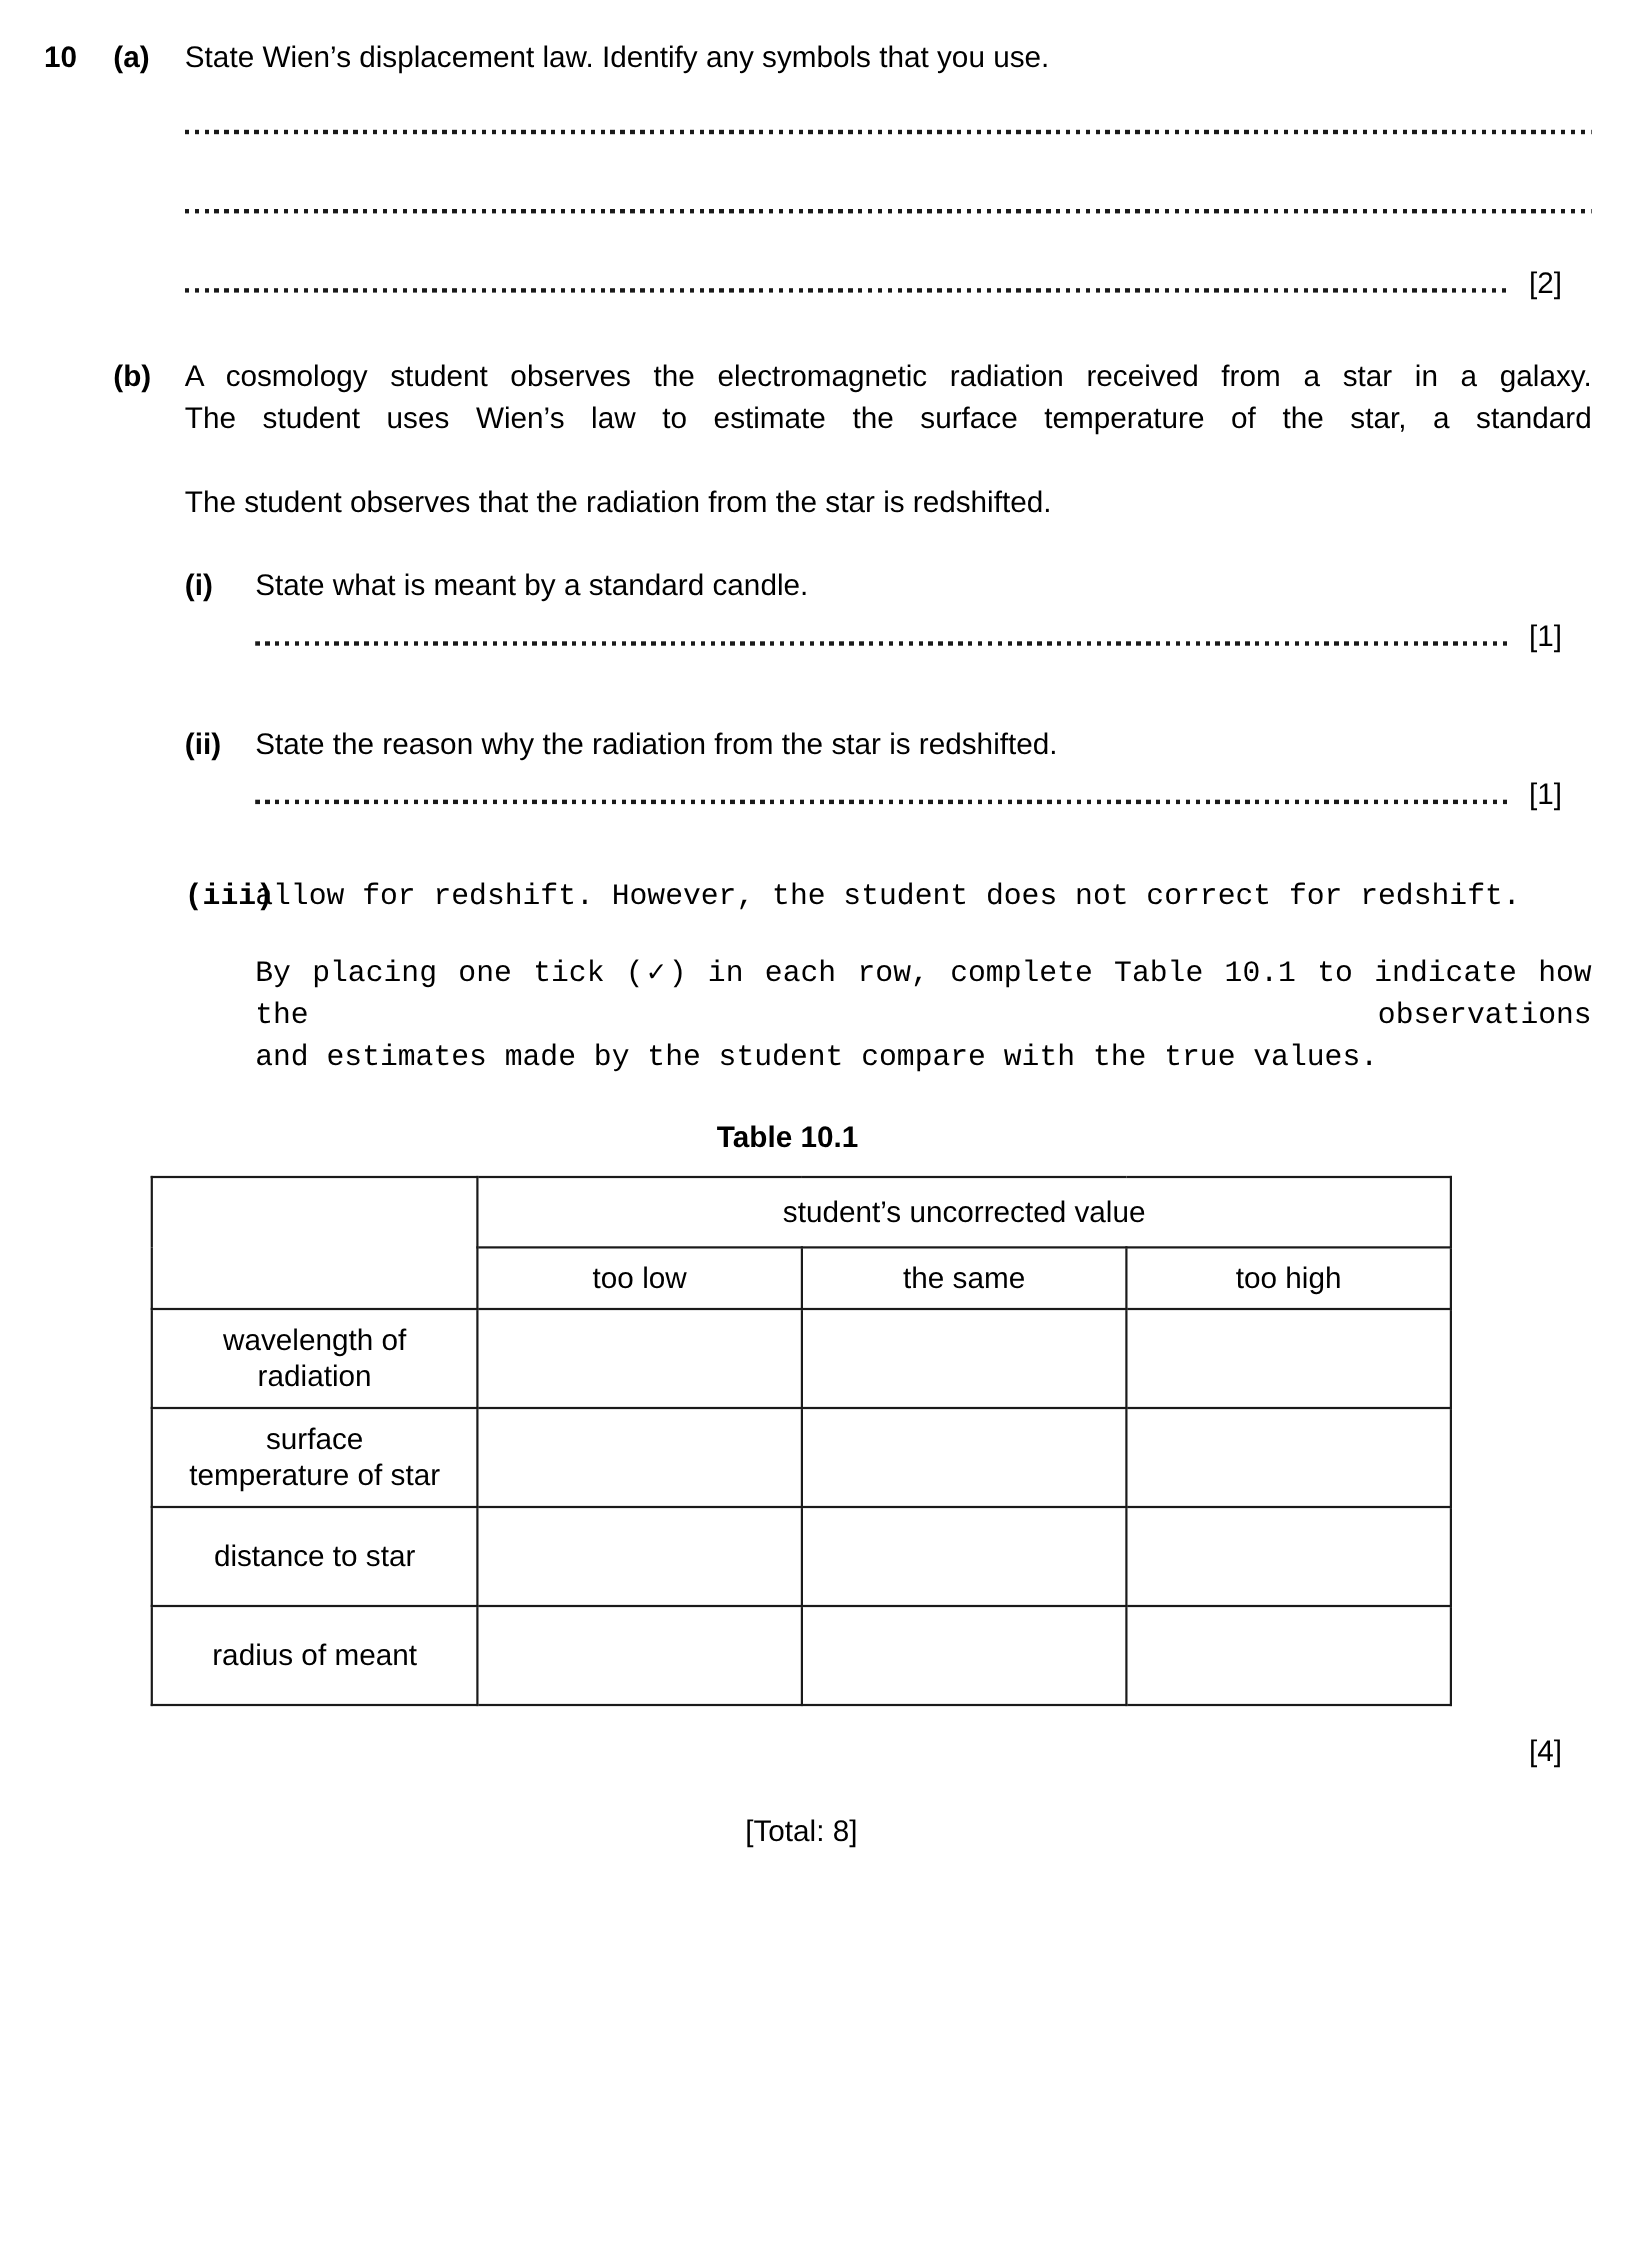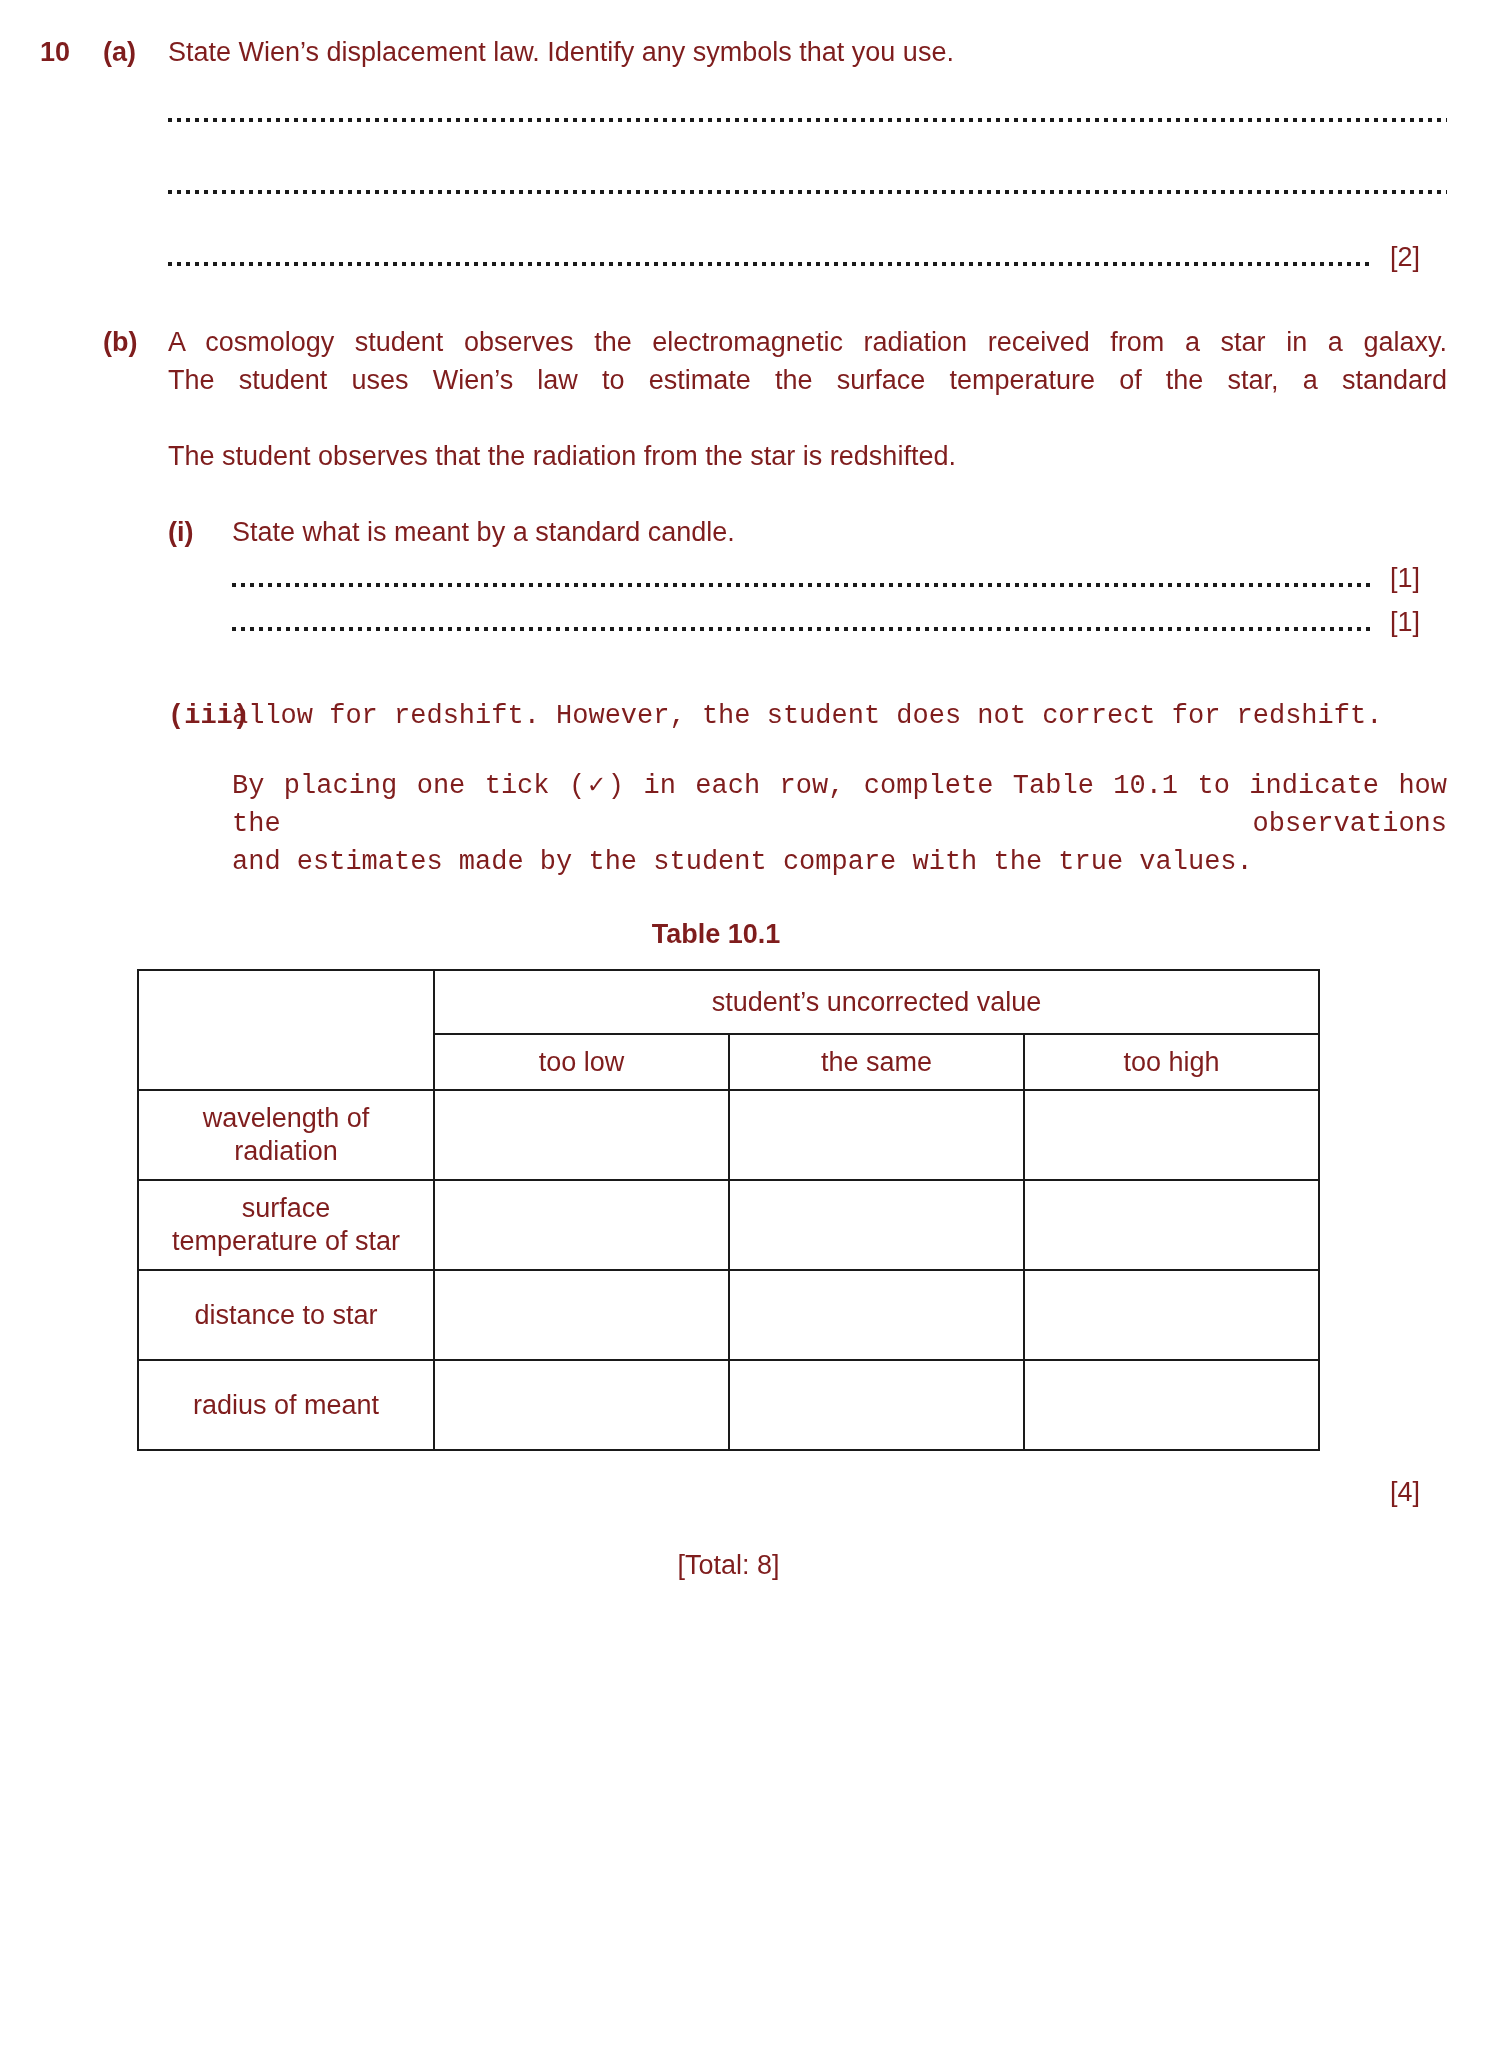--- a/index.html
+++ b/index.html
@@ -2,21 +2,21 @@
 <html><head>
 <meta charset="utf-8">
 <style>
   html, body { margin: 0; padding: 0; background: #ffffff; }
   .page {
     position: relative;
     width: 1500px;
     height: 2050px;
     box-sizing: border-box;
     background: #ffffff;
-    color: #7f1d1d;
+    color: #000000;
     font-family: "Liberation Sans", sans-serif;
     font-size: 27px;
     line-height: 38px;
     padding: 33px 53px 0 40px;
     overflow: hidden;
   }
 
   
   .q-header { display: flex; }
   .q-num { width: 63px; flex: none; font-weight: bold; }
@@ -108,20 +108,24 @@
 
   <div class="sub-row sub-i">
     <div class="sub-label">(i)</div>
     <div class="flex1">State what is meant by a standard candle.</div>
   </div>
   <div class="ans-row with-mark ans-sub">
     <div class="dots"></div>
     <div class="mark">[1]</div>
   </div>
 
+  <div class="sub-row sub-ii">
+    <div class="sub-label">(ii)</div>
+    <div class="flex1">State the reason why the radiation from the star is redshifted.</div>
+  </div>
   <div class="ans-row with-mark ans-sub">
     <div class="dots"></div>
     <div class="mark">[1]</div>
   </div>
 
   <div class="sub-row sub-iii">
     <div class="sub-label">(iii)</div>
     <div class="flex1">
       <div>allow for redshift. However, the student does not correct for redshift.</div>
       <div class="jline para2">By placing one tick (✓) in each row, complete Table 10.1 to indicate how the observations</div>

